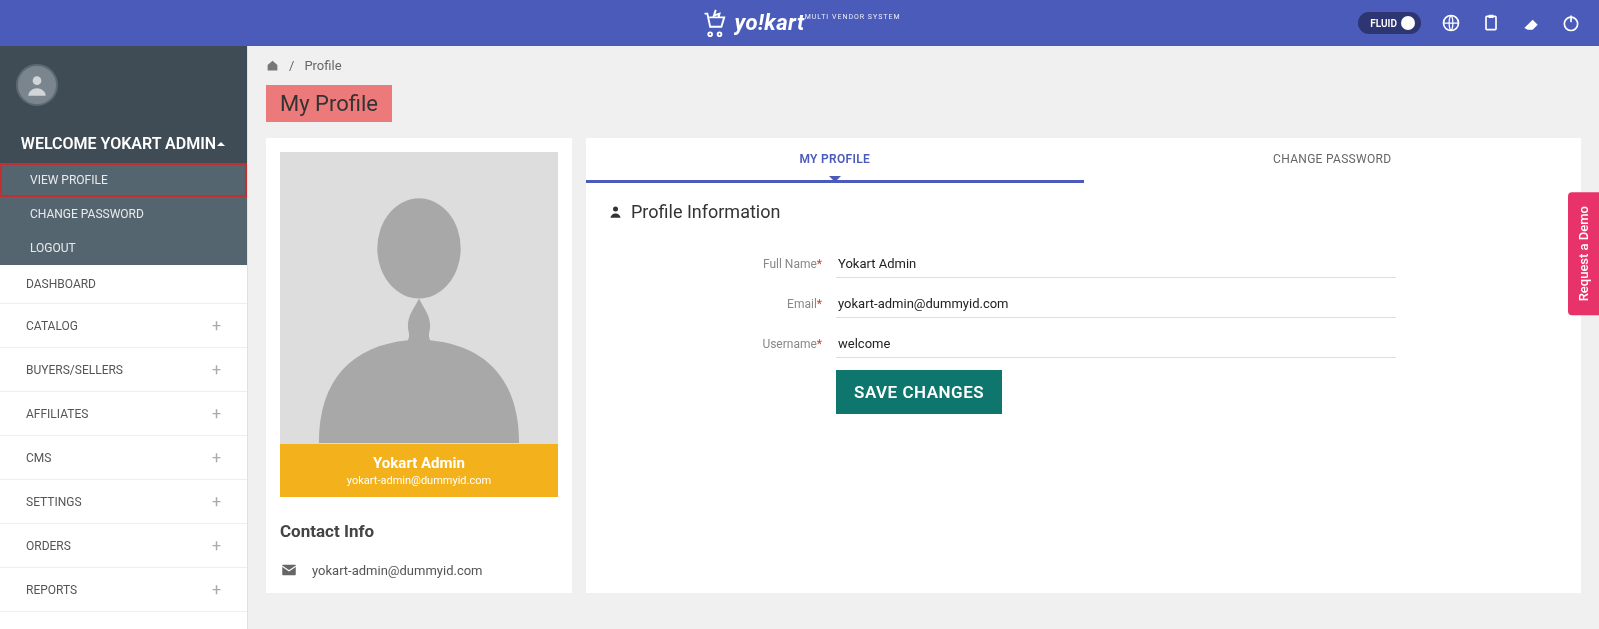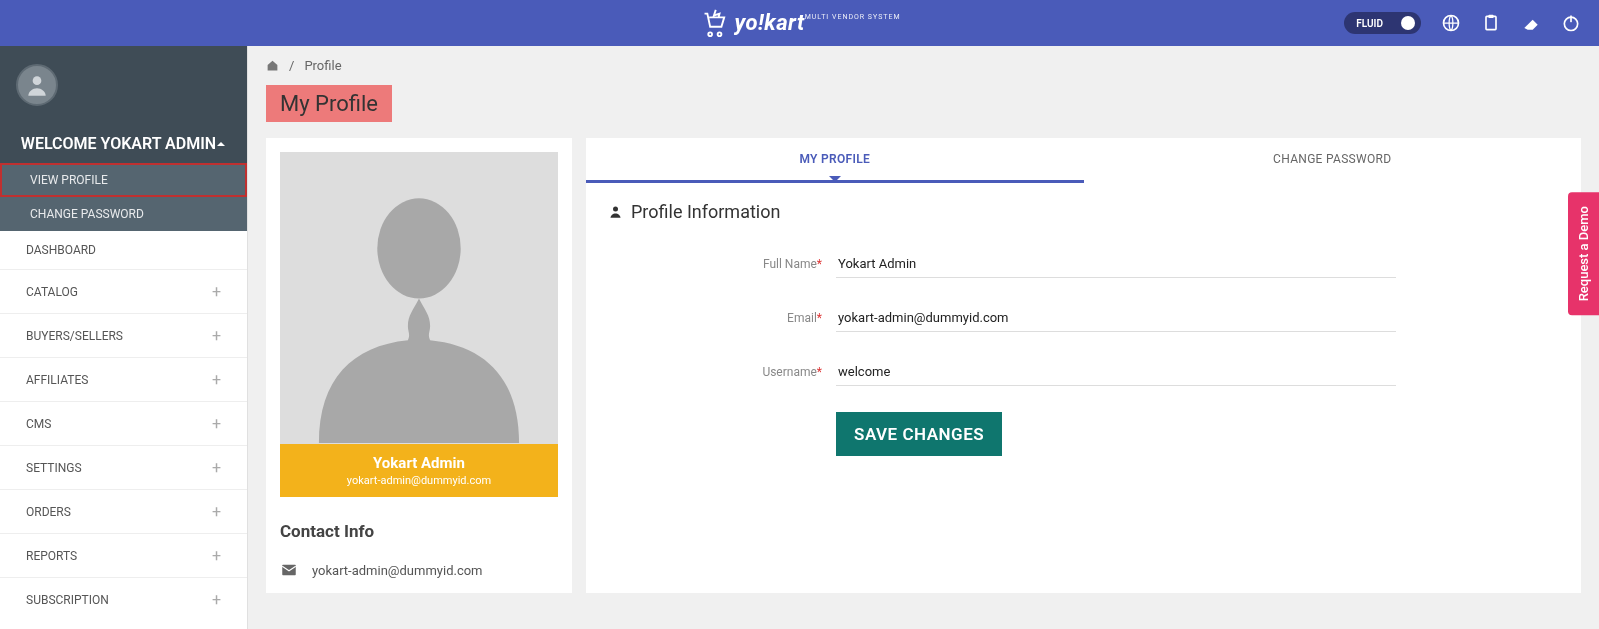--- a/index.html
+++ b/index.html
@@ -5,21 +5,21 @@
 * { margin:0; padding:0; box-sizing:border-box; font-family:-apple-system,BlinkMacSystemFont,"Segoe UI",Roboto,Arial,sans-serif; }
 body { background:#f0f0f0; width:1599px; height:629px; overflow:hidden; position:relative; }
 
 .topbar { height:46px; background:#4a5bb9; display:flex; align-items:center; color:#fff; position:relative; }
 .logo-wrap { position:absolute; left:50%; transform:translateX(-50%); display:flex; align-items:center; gap:6px; }
 .logo-mark { width:30px; height:30px; fill:#fff; }
 .logo-text { display:flex; flex-direction:row; line-height:1; }
 .logo-main { font-size:22px; font-weight:700; font-style:italic; letter-spacing:.5px; }
 .logo-sub { font-size:7px; letter-spacing:1px; opacity:.9; margin-top:2px; }
 .topbar-right { position:absolute; right:18px; display:flex; align-items:center; gap:20px; }
-.fluid-toggle { background:#2d3572; border-radius:14px; padding:4px 6px 4px 12px; display:flex; align-items:center; gap:18px; font-size:10px; font-weight:600; cursor:pointer; }
+.fluid-toggle { background:#2d3572; border-radius:14px; padding:4px 6px 4px 12px; display:flex; align-items:center; gap:4px; font-size:10px; font-weight:600; cursor:pointer; }
 .fluid-knob { width:14px; height:14px; background:#fff; border-radius:50%; }
 .top-icon { width:20px; height:20px; fill:#fff; cursor:pointer; }
 
 .layout { display:flex; height:calc(100% - 46px); }
 .sidebar { width:248px; background:#fff; border-right:1px solid #e0e0e0; overflow:hidden; }
 .avatar-box { height:78px; background:#3f4c56; display:flex; align-items:center; padding-left:16px; }
 .avatar-circle { width:42px; height:42px; border-radius:50%; background:#7a858d; border:2px solid #5e6a73; display:flex; align-items:center; justify-content:center; }
 .avatar-head { fill:#d0d5d9; }
 
 .welcome-header { background:#3f4c56; color:#fff; padding:10px 14px; font-size:16px; font-weight:600; display:flex; justify-content:center; align-items:center; cursor:pointer; }
@@ -52,21 +52,21 @@
 
 .form-card { flex:1; background:#fff; }
 .tabs { display:flex; }
 .tab { flex:1; text-align:center; padding:14px; font-size:12px; color:#666; cursor:pointer; position:relative; letter-spacing:.3px; }
 .tab.active { color:#4a5bb9; font-weight:600; border-bottom:3px solid #4a5bb9; }
 .tab.active:after { content:""; position:absolute; bottom:-8px; left:50%; transform:translateX(-50%); border:6px solid transparent; border-top-color:#4a5bb9; }
 .section-title { display:flex; align-items:center; gap:8px; padding:18px 22px; font-size:18px; color:#333; font-weight:400; }
 .user-ic { width:15px; height:15px; fill:#333; }
 
 .form-body { padding:10px 40px 30px; }
-.field-row { display:flex; align-items:center; margin-bottom:26px; }
+.field-row { display:flex; align-items:center; margin-bottom:12px; }
 .field-label { width:210px; text-align:right; padding-right:14px; font-size:12px; color:#888; }
 .req { color:#d33; }
 .field-input { flex:1; max-width:560px; border:none; border-bottom:1px solid #ddd; padding:6px 2px; font-size:13px; color:#222; outline:none; background:transparent; }
 .save-btn { margin-left:210px; background:#0f766e; color:#fff; border:none; padding:12px 18px; font-size:17px; font-weight:600; letter-spacing:.5px; cursor:pointer; }
 
 .demo-tab { position:absolute; right:0; top:192px; background:#e7336a; color:#fff; padding:14px 8px; font-size:13px; font-weight:500; writing-mode:vertical-rl; transform:rotate(180deg); cursor:pointer; border-radius:0 4px 4px 0; }
 </style>
 </head>
 <body>
 
@@ -115,20 +115,21 @@
     </div>
     <div class="welcome-header">
       <span>WELCOME YOKART ADMIN</span>
       <svg class="caret-up" viewBox="0 0 10 10">
           <path d="M1 7l4-4 4 4z"></path>
         </svg>
     </div>
     <div class="sub-menu" id="submenu">
         <div class="sub-item highlighted">VIEW PROFILE</div>
         <div class="sub-item">CHANGE PASSWORD</div>
+        <div class="sub-item">LOGOUT</div>
       </div>
     <div id="navlist">
         <div class="nav-item">
           <span>DASHBOARD</span>
         </div>
         <div class="nav-item">
           <span>CATALOG</span>
           <span class="plus">+</span>
         </div>
         <div class="nav-item">

